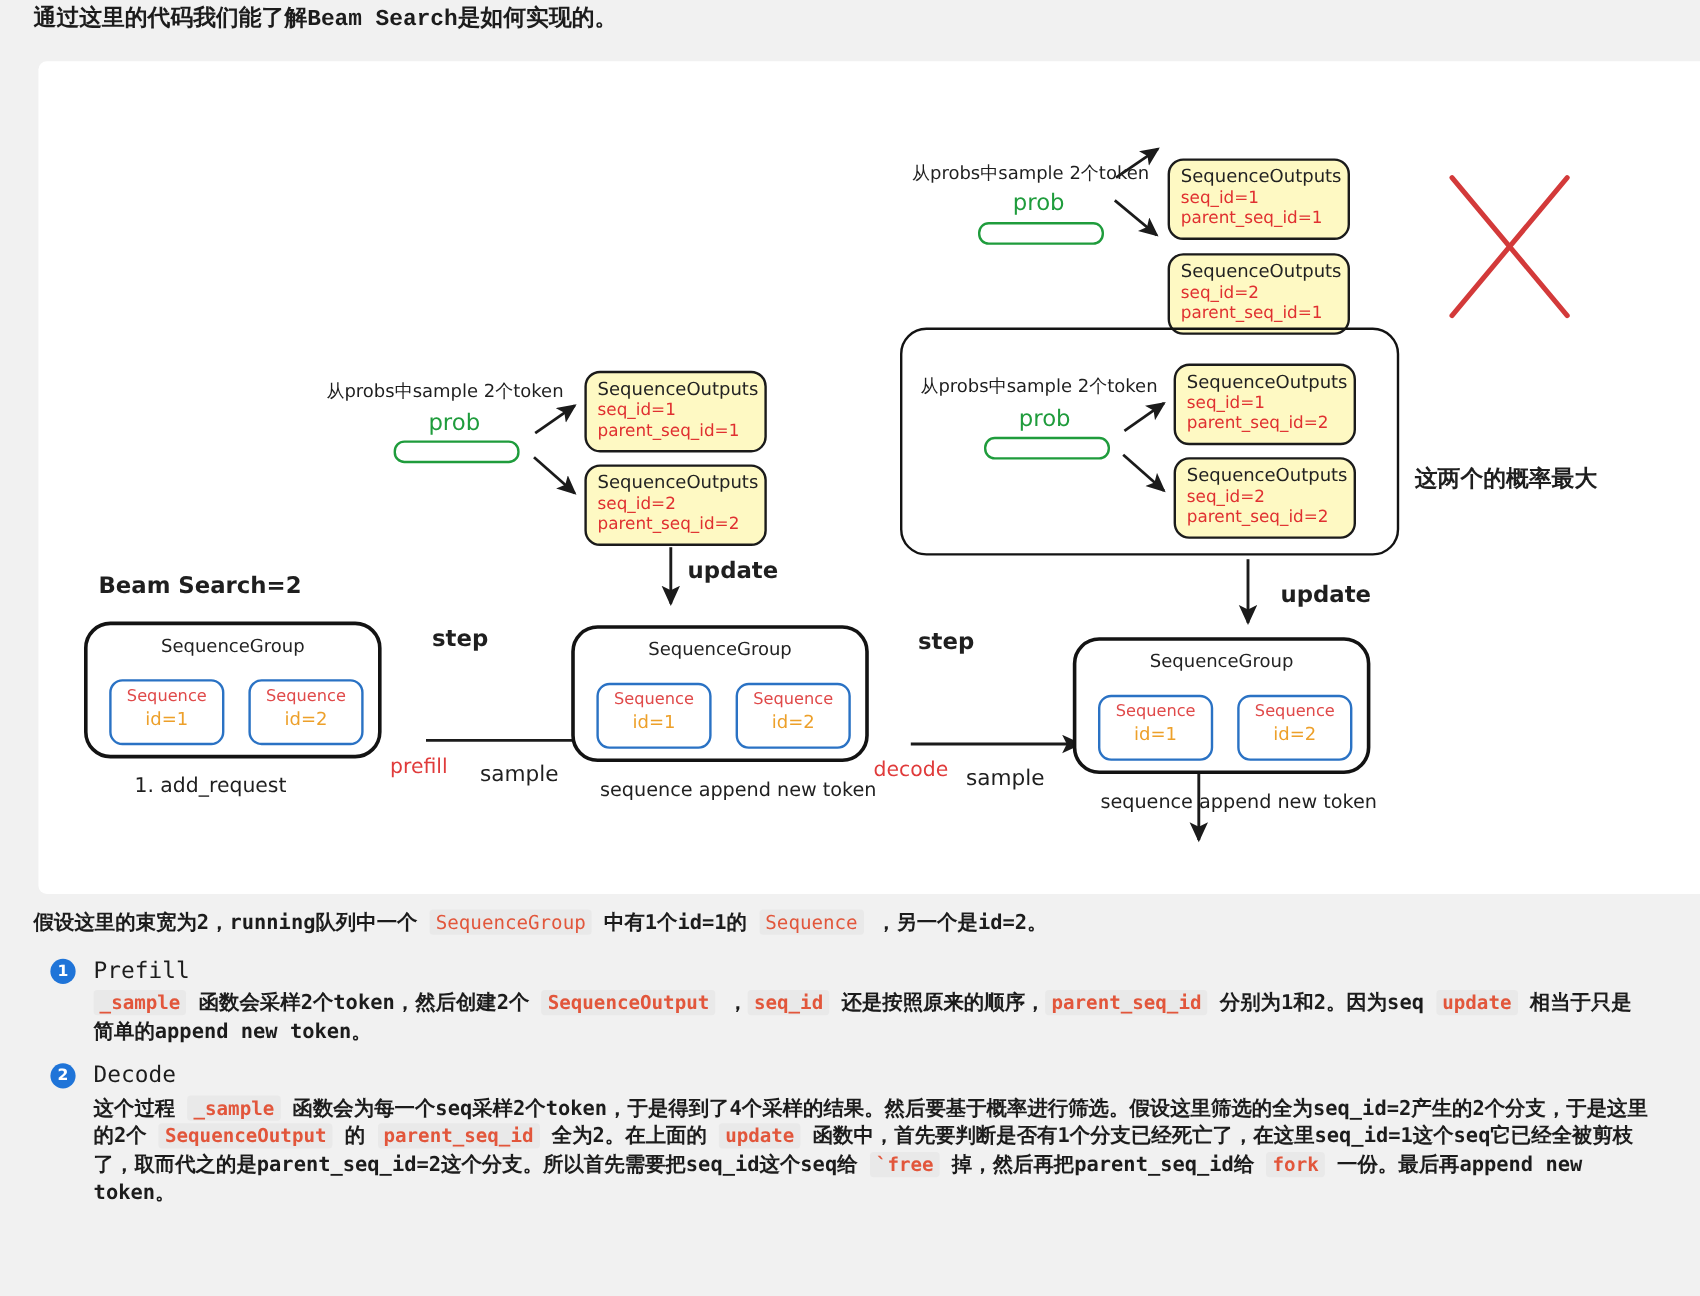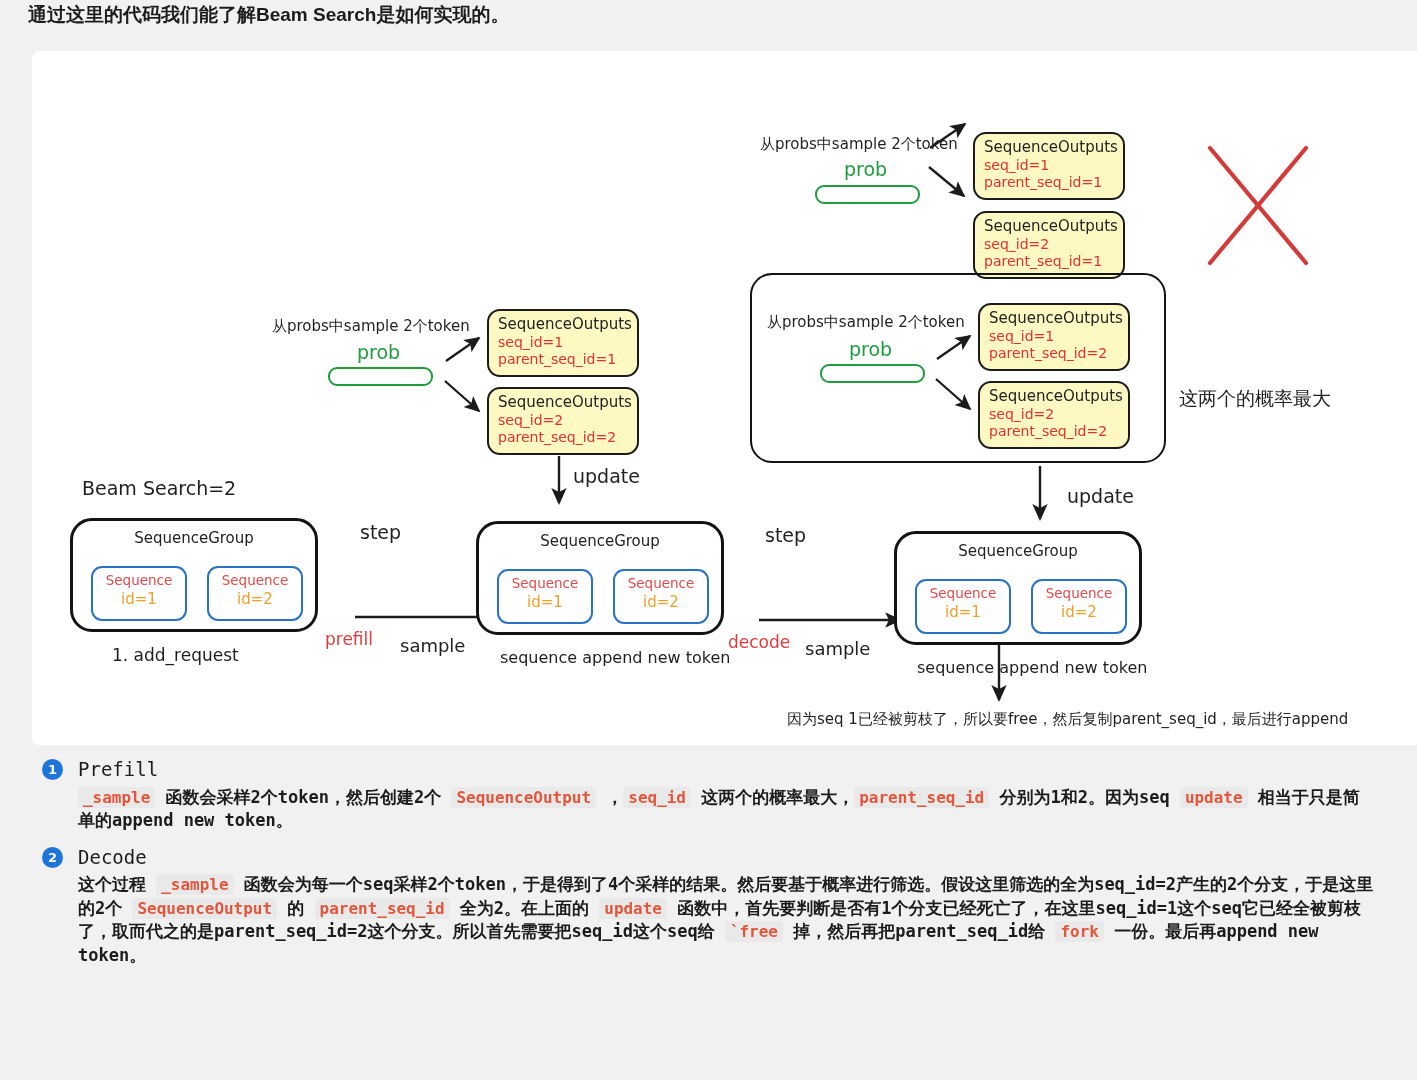--- a/index.html
+++ b/index.html
@@ -11,21 +11,21 @@
     width: 1417px;
     height: 1080px;
     font-family: "Liberation Sans", sans-serif;
     position: relative;
     overflow: hidden;
   }
   .page-title {
     position: absolute;
     left: 28px;
     top: 2px;
-    font-family: Liberation Sans, sans-serif;
+    font-family: Liberation Mono, monospace;
     font-weight: bold;
     font-size: 19px;
     color: #1c1c1c;
     letter-spacing: 0px;
     white-space: nowrap;
   }
   
   .diagram-panel {
     position: absolute;
     left: 32px;
@@ -124,21 +124,21 @@
     display: block;
   }
   .seq-chip .seq-id {
     font-size: 15px;
     color: #eda02a;
     font-family: "DejaVu Sans", sans-serif;
     line-height: 1.3;
     display: block;
   }
   .t-red { color: #e03b3b; }
-  .f19 { font-size: 19px; }
+  .f19 { font-size: 19px; font-weight: bold; }
   .f17 { font-size: 17px; }
   .f16 { font-size: 16px; }
   .f15 { font-size: 15px; text-align: center; }
   .f14 { font-size: 18px; }
 
   
   .prose {
     position: absolute;
     left: 0;
     top: 757px;
@@ -329,31 +329,31 @@
       <span class="seq-name">Sequence</span>
       <span class="seq-id">id=1</span>
     </div>
     <div class="seq-chip" style="left:134px; top:45px; width:96px; height:55px;">
       <span class="seq-name">Sequence</span>
       <span class="seq-id">id=2</span>
     </div>
   </div>
   <div class="lbl f16" style="left:885px; top:607px;">sequence append new token</div>
 
-  <div class="lbl f15" style="left:755px; top:659px;">因为seq 1已经被剪枝了，所以要free，然后复制parent_seq_id，最后进行append</div>
 </div>
 
 <div class="prose">
 
+  <p class="lead"><span>假设这里的束宽为2，running队列中一个 </span><code class="ic">SequenceGroup</code><span> 中有1个id=1的 </span><code class="ic">Sequence</code><span> ，另一个是id=2。</span></p>
 
   <div class="step-wrap">
     <div class="badge" style="top:2px;">1</div>
     <div class="step">
       <div class="step-title">Prefill</div>
-      <div class="step-body"><code class="ic">_sample</code><span> 函数会采样2个token，然后创建2个 </span><code class="ic">SequenceOutput</code><span> ，</span><code class="ic">seq_id</code><span> 这两个的概率最大，</span><code class="ic">parent_seq_id</code><span> 分别为1和2。因为seq </span><code class="ic">update</code><span> 相当于只是简单的append new token。</span></div>
+      <div class="step-body"><code class="ic">_sample</code><span> 函数会采样2个token，然后创建2个 </span><code class="ic">SequenceOutput</code><span> ，</span><code class="ic">seq_id</code><span> 还是按照原来的顺序，</span><code class="ic">parent_seq_id</code><span> 分别为1和2。因为seq </span><code class="ic">update</code><span> 相当于只是简单的append new token。</span></div>
     </div>
   </div>
 
   <div class="step-wrap">
     <div class="badge" style="top:2px;">2</div>
     <div class="step">
       <div class="step-title">Decode</div>
       <div class="step-body"><span>这个过程 </span><code class="ic">_sample</code><span> 函数会为每一个seq采样2个token，于是得到了4个采样的结果。然后要基于概率进行筛选。假设这里筛选的全为seq_id=2产生的2个分支，于是这里的2个 </span><code class="ic">SequenceOutput</code><span> 的 </span><code class="ic">parent_seq_id</code><span> 全为2。在上面的 </span><code class="ic">update</code><span> 函数中，首先要判断是否有1个分支已经死亡了，在这里seq_id=1这个seq它已经全被剪枝了，取而代之的是parent_seq_id=2这个分支。所以首先需要把seq_id这个seq给 </span><code class="ic">`free</code><span> 掉，然后再把parent_seq_id给 </span><code class="ic">fork</code><span> 一份。最后再append new token。</span></div>
     </div>
   </div>

